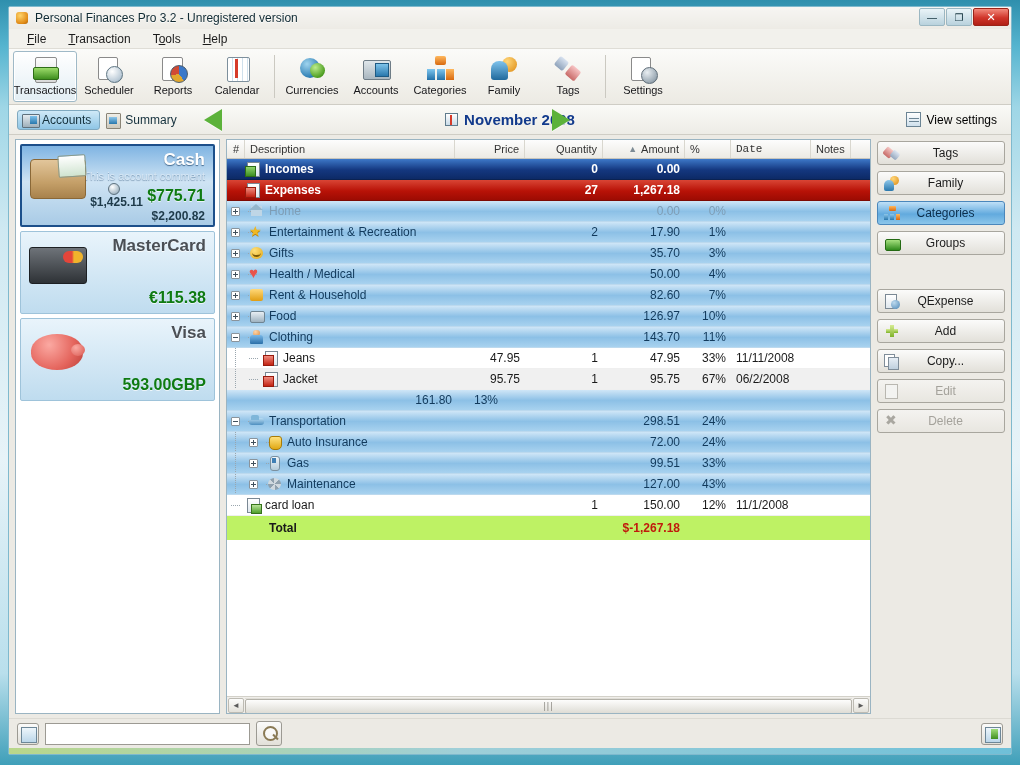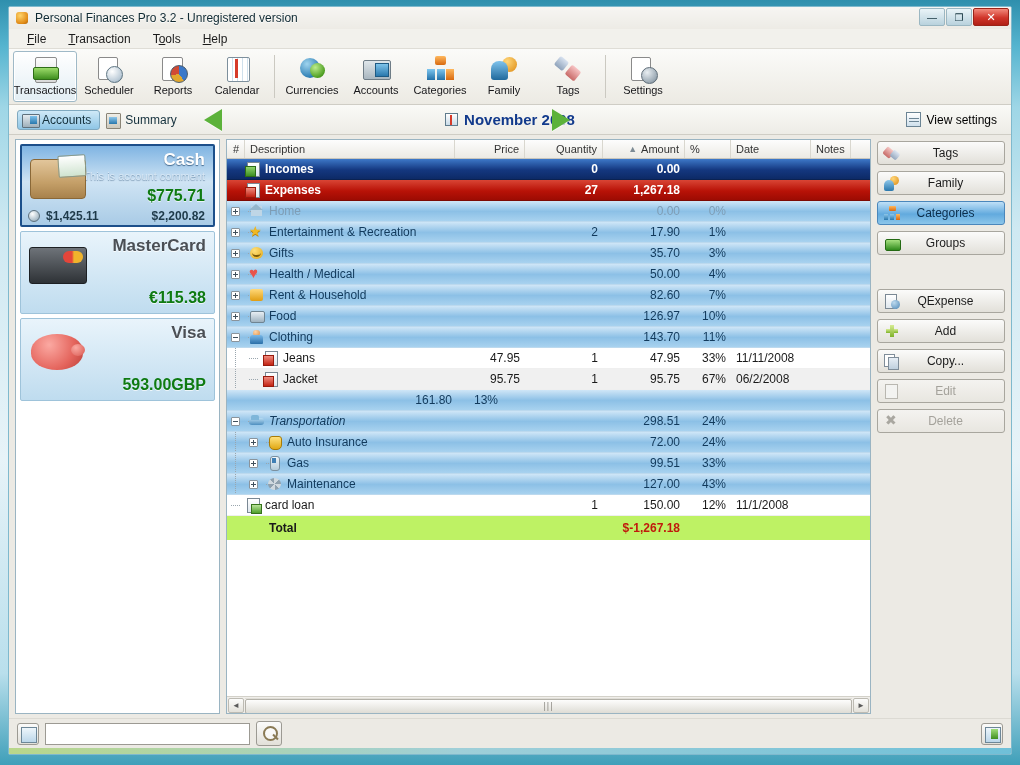--- a/index.html
+++ b/index.html
@@ -163,21 +163,21 @@
   .acct.selected .aname{color:#ffffff;text-shadow:0 1px 1px rgba(0,40,80,.6);}
   .acct .acomment{
     text-align:right;font-size:11px;color:#d8e8f6;line-height:13px;
     text-shadow:0 1px 1px rgba(0,40,80,.4);
   }
   .acct .abal{
     position:absolute;right:8px;bottom:20px;font-size:16px;font-weight:bold;color:#0e7a12;
     text-shadow:0 1px 0 rgba(255,255,255,.7);
   }
   .acct .arow{
-    position:absolute;left:6px;right:8px;bottom:2px;display:flex;align-items:center;font-size:12px;color:#1e3a4a;
+    position:absolute;left:6px;right:8px;bottom:2px;display:flex;align-items:center;font-size:12px;color:#1e3a4a;flex-direction:column;
   }
   .acct .arow .clk{width:12px;height:12px;border-radius:50%;background:radial-gradient(circle at 35% 30%,#fff,#a9bcc8 70%,#6b7f8c);border:1px solid #5e727f;margin-right:6px;flex:0 0 12px;}
   .acct .arow .v1{font-weight:bold;}
   .acct .arow .v2{margin-left:auto;font-weight:bold;}
   .acct .aicon{position:absolute;left:6px;top:5px;width:62px;height:52px;}
 
   
   .ic-wallet::before{content:"";position:absolute;left:2px;top:8px;width:54px;height:38px;border-radius:4px;
     background:linear-gradient(180deg,#e2c69b,#c49f68 60%,#a8824c);border:1px solid #8a6837;}
   .ic-wallet::after{content:"";position:absolute;left:30px;top:4px;width:26px;height:20px;border-radius:2px;
@@ -489,21 +489,21 @@
       <div id="grid-head">
         <div class="hc" style="width:18px;flex:0 0 18px;padding:0 0 0 6px;">#</div>
         <div class="hc" style="width:210px;flex:0 0 210px;">Description</div>
         <div class="hc r" style="width:70px;flex:0 0 70px;">Price</div>
         <div class="hc r" style="width:78px;flex:0 0 78px;">Quantity</div>
         <div class="hc r" style="width:82px;flex:0 0 82px;">
           <span class="sortmark">▲</span>
           <span>Amount</span>
         </div>
         <div class="hc" style="width:46px;flex:0 0 46px;">%</div>
-        <div class="hc" style="width:80px;flex:0 0 80px;">Date</div>
+        <div class="hc" style="width:80px;flex:0 0 80px;font-family:Liberation Mono, monospace;">Date</div>
         <div class="hc">Notes</div>
       </div>
       <div id="grid-body">
             <div class="row head-income">
               <div class="cell c-tree">
                 <div class="tree-ind">
                   <span class="spacer"></span>
                 </div>
                 <span class="ri ri-doc-blue"></span>
                 <span style="overflow: hidden; white-space: nowrap;">Incomes</span>
@@ -682,21 +682,21 @@
               <div class="cell c-date"></div>
               <div class="cell c-notes"></div>
             </div>
             <div class="row cat">
               <div class="cell c-tree">
                 <div class="tree-ind">
                   <span class="tbox"></span>
                   <span class="tdash" style="flex: 0 0 5px;"></span>
                 </div>
                 <span class="ri ri-transport"></span>
-                <span style="overflow: hidden; white-space: nowrap; font-style: italic;">Transportation</span>
+                <span style="overflow: hidden; white-space: nowrap;">Transportation</span>
               </div>
               <div class="cell c-price r"></div>
               <div class="cell c-qty r"></div>
               <div class="cell c-amt r">298.51</div>
               <div class="cell c-pct r">24%</div>
               <div class="cell c-date"></div>
               <div class="cell c-notes"></div>
             </div>
             <div class="row cat">
               <div class="cell c-tree">

